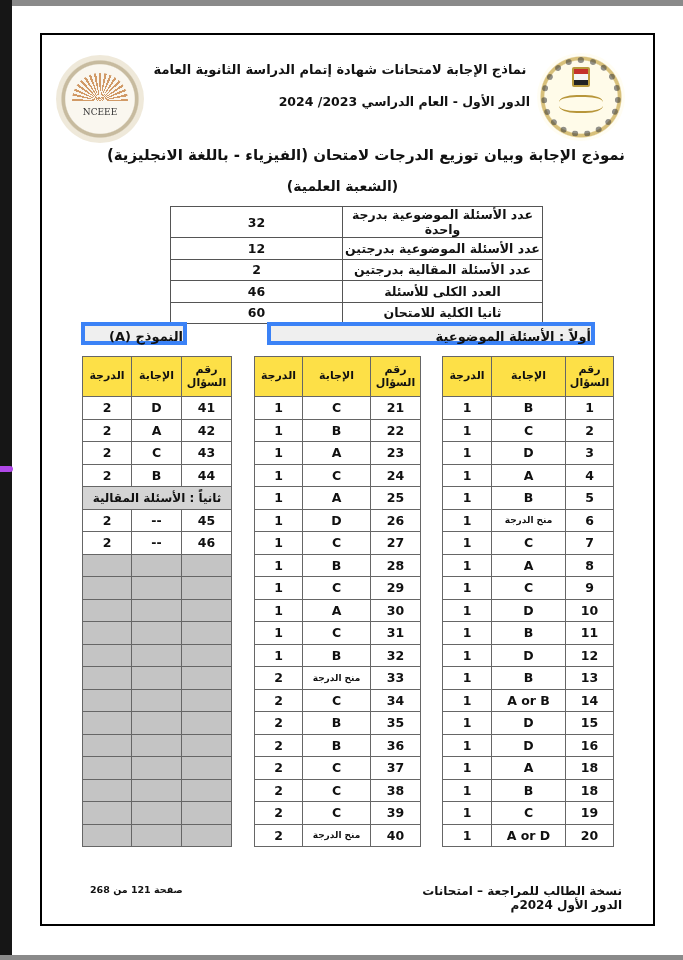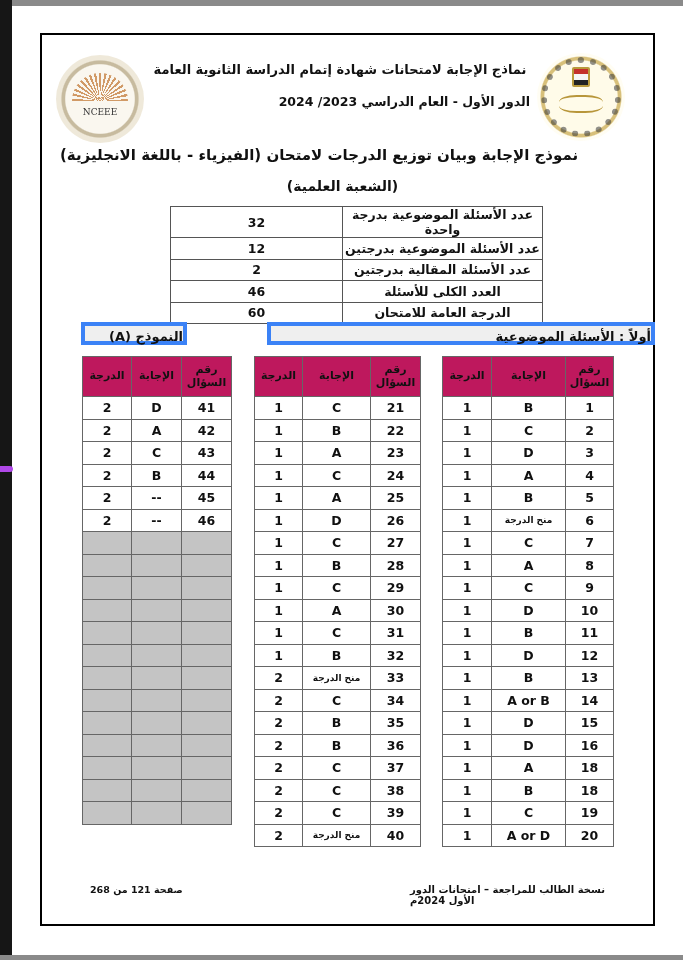--- a/index.html
+++ b/index.html
@@ -17,44 +17,44 @@
   .logo-ministry { left: 537px; top: 53px; background: radial-gradient(circle, #fffbe9 0 58%, #d8c07a 60% 64%, #fffdf3 66% 90%, #c9ae5e 92% 100%); }
   .logo-nceee { left: 56px; top: 55px; background: radial-gradient(circle, #faf7ef 0 55%, #c7bb9f 57% 61%, #efe9da 63% 88%, #8d8470 90% 100%); }
   .logo-eagle { position: absolute; left: 35px; top: 14px; width: 18px; height: 20px; background: linear-gradient(#c4302b 0 33%, #f5f5f5 33% 66%, #222 66% 100%); border: 2px solid #b99a3c; border-radius: 2px; }
   .logo-calligraphy { position: absolute; left: 22px; top: 42px; width: 44px; height: 18px; border-top: 2px solid #b8963a; border-bottom: 2px solid #b8963a; border-radius: 40%; }
   .logo-ring-text { position: absolute; left: 4px; top: 4px; width: 80px; height: 80px; border-radius: 50%; border: 6px dotted #3a3a3a; opacity: .55; }
   .nceee-rays { position: absolute; left: 16px; top: 18px; width: 56px; height: 28px; border-radius: 28px 28px 0 0; background: repeating-conic-gradient(from 270deg at 50% 100%, #d19a66 0 5deg, transparent 5deg 11deg); }
   .nceee-label { position: absolute; left: 0; top: 52px; width: 88px; text-align: center; font-family: "DejaVu Serif", serif; font-size: 9px; color: #333; }
 
   .header-line1 { position: absolute; left: 150px; top: 62px; width: 380px; text-align: center; direction: rtl; font-size: 13px; font-weight: bold; }
   .header-line2 { position: absolute; left: 150px; top: 94px; width: 380px; text-align: right; direction: rtl; font-size: 12.5px; font-weight: bold; }
-  .main-title { position: absolute; left: 60px; top: 146px; width: 565px; text-align: left; direction: rtl; font-size: 15px; font-weight: bold; }
+  .main-title { position: absolute; left: 60px; top: 146px; width: 565px; text-align: right; direction: rtl; font-size: 15px; font-weight: bold; }
   .sub-title { position: absolute; left: 60px; top: 178px; width: 565px; text-align: center; direction: rtl; font-size: 14px; font-weight: bold; }
 
   table { border-collapse: collapse; }
   .summary { position: absolute; left: 170px; top: 206px; width: 373px; direction: rtl; }
   .summary td { border: 1px solid #555; height: 21.5px; font-size: 12.5px; font-weight: bold; text-align: center; }
   .summary td.lbl { width: 200px; }
 
   .box-label { position: absolute; height: 23px; border: 4px solid #3b82f6; background: #efefef; font-weight: bold; text-align: right; direction: rtl; line-height: 21px; }
   .model-box { left: 81px; top: 322px; width: 106px; font-size: 13px; }
-  .objective-box { left: 267px; top: 322px; width: 388px; font-size: 13px; }
+  .objective-box { left: 267px; top: 322px; width: 328px; font-size: 13px; }
 
   .ans { position: absolute; direction: rtl; table-layout: fixed; }
-  .ans th { background: #be185d; border: 1px solid #666; height: 40px; font-size: 11px; font-weight: bold; text-align: center; line-height: 1.15; }
+  .ans th { background: #fde047; border: 1px solid #666; height: 40px; font-size: 11px; font-weight: bold; text-align: center; line-height: 1.15; }
   .ans td { border: 1px solid #666; height: 22.5px; font-size: 12.5px; font-weight: bold; text-align: center; padding: 0; }
   .ans td.small { font-size: 9px; font-weight: bold; }
   .ans td.gray { background: #c4c4c4; }
   .ans td.section { background: #d4d4d4; font-size: 12px; }
   .t-right { left: 442px; top: 356px; width: 171px; }
   .t-mid { left: 254px; top: 356px; width: 166px; }
   .t-left { left: 82px; top: 356px; width: 149px; }
 
   .footer-left { position: absolute; left: 90px; top: 884px; direction: rtl; font-size: 9.5px; font-weight: bold; }
-  .footer-right { position: absolute; left: 410px; top: 884px; width: 212px; direction: rtl; text-align: left; font-size: 10px; font-weight: bold; }
+  .footer-right { position: absolute; left: 410px; top: 884px; width: 212px; direction: rtl; text-align: right; font-size: 12px; font-weight: bold; }
 </style>
 </head>
 <body>
 
 <div class="top-strip"></div>
 <div class="left-strip"></div>
 <div class="marker"></div>
 <div class="bottom-strip"></div>
 
 <div class="page-border"></div>
@@ -87,21 +87,21 @@
       </tr>
       <tr>
         <td class="lbl">عدد الأسئلة المقالية بدرجتين</td>
         <td>2</td>
       </tr>
       <tr>
         <td class="lbl">العدد الكلى للأسئلة</td>
         <td>46</td>
       </tr>
       <tr>
-        <td class="lbl">الدرجة العامة للامتحان</td>
+        <td class="lbl">ثانيا الكلية للامتحان</td>
         <td>60</td>
       </tr>
     </tbody>
 </table>
 
 <div class="box-label model-box">النموذج (A)</div>
 <div class="box-label objective-box">أولاً : الأسئلة الموضوعية</div>
 
 <table class="ans t-right">
   <colgroup>
@@ -365,20 +365,23 @@
         <td>43</td>
         <td>C</td>
         <td>2</td>
       </tr>
       <tr>
         <td>44</td>
         <td>B</td>
         <td>2</td>
       </tr>
       <tr>
+        <td colspan="3" class="section">ثانياً : الأسئلة المقالية</td>
+      </tr>
+      <tr>
         <td>45</td>
         <td>--</td>
         <td>2</td>
       </tr>
       <tr>
         <td>46</td>
         <td>--</td>
         <td>2</td>
       </tr>
       <tr>

